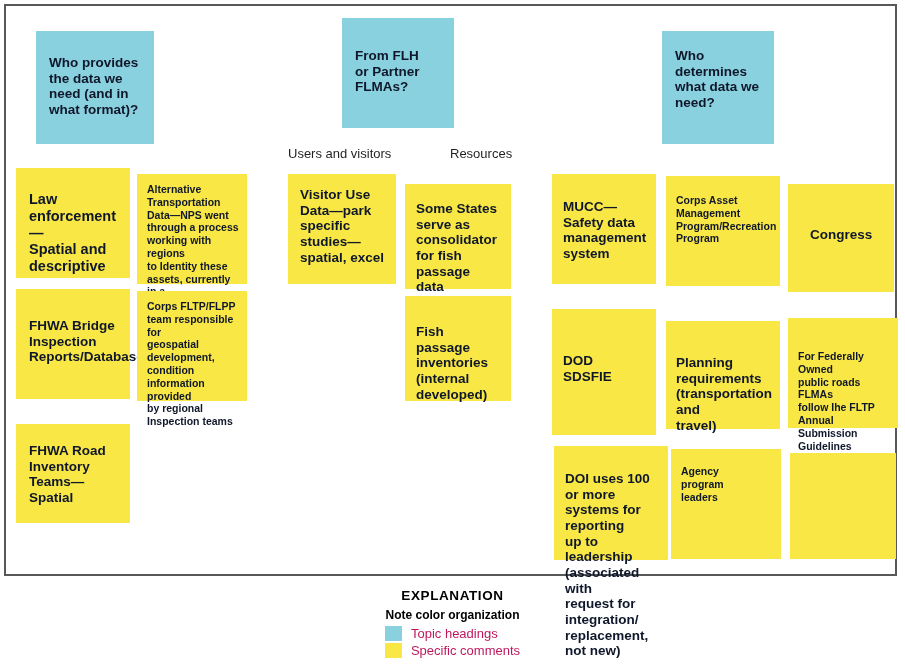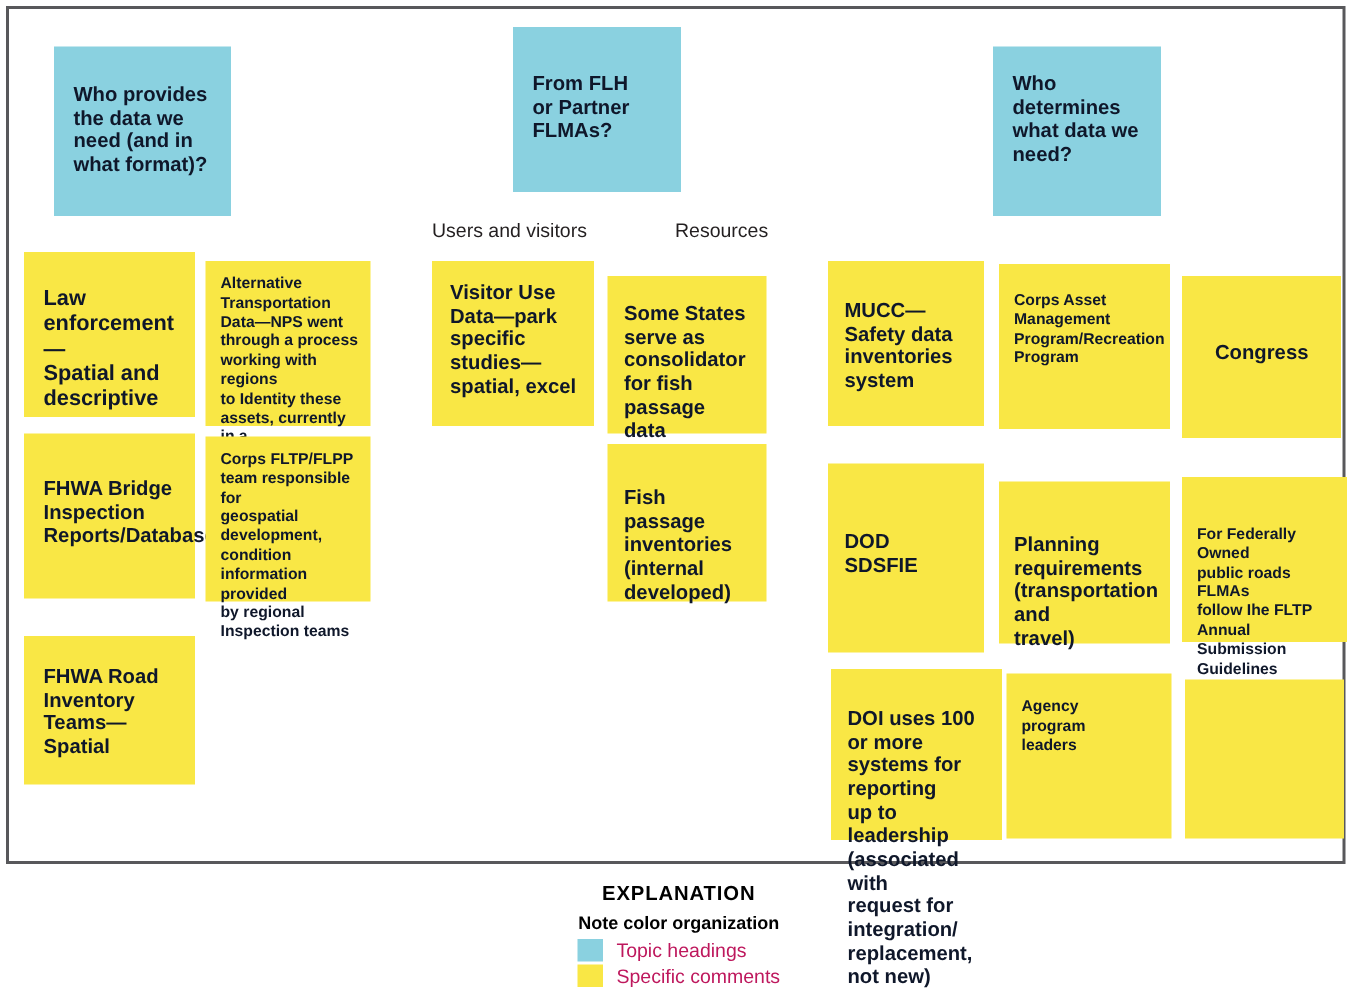--- a/index.html
+++ b/index.html
@@ -194,21 +194,21 @@
   <div class="note comment" style="left:399px; top:290px; width:106px; height:105px;">
     <div class="note-inner t-md" style="top:28px; left:11px;">Fish passage
 inventories
 (internal
 developed)</div>
   </div>
 
   <div class="note comment" style="left:546px; top:168px; width:104px; height:110px;">
     <div class="note-inner t-md" style="top:25px; left:11px;">MUCC—
 Safety data
-inventories
+management
 system</div>
   </div>
 
   <div class="note comment" style="left:660px; top:170px; width:114px; height:110px;">
     <div class="note-inner t-sm" style="top:18px; left:10px; right:6px;">Corps Asset
 Management
 Program/Recreation
 Program</div>
   </div>
 

